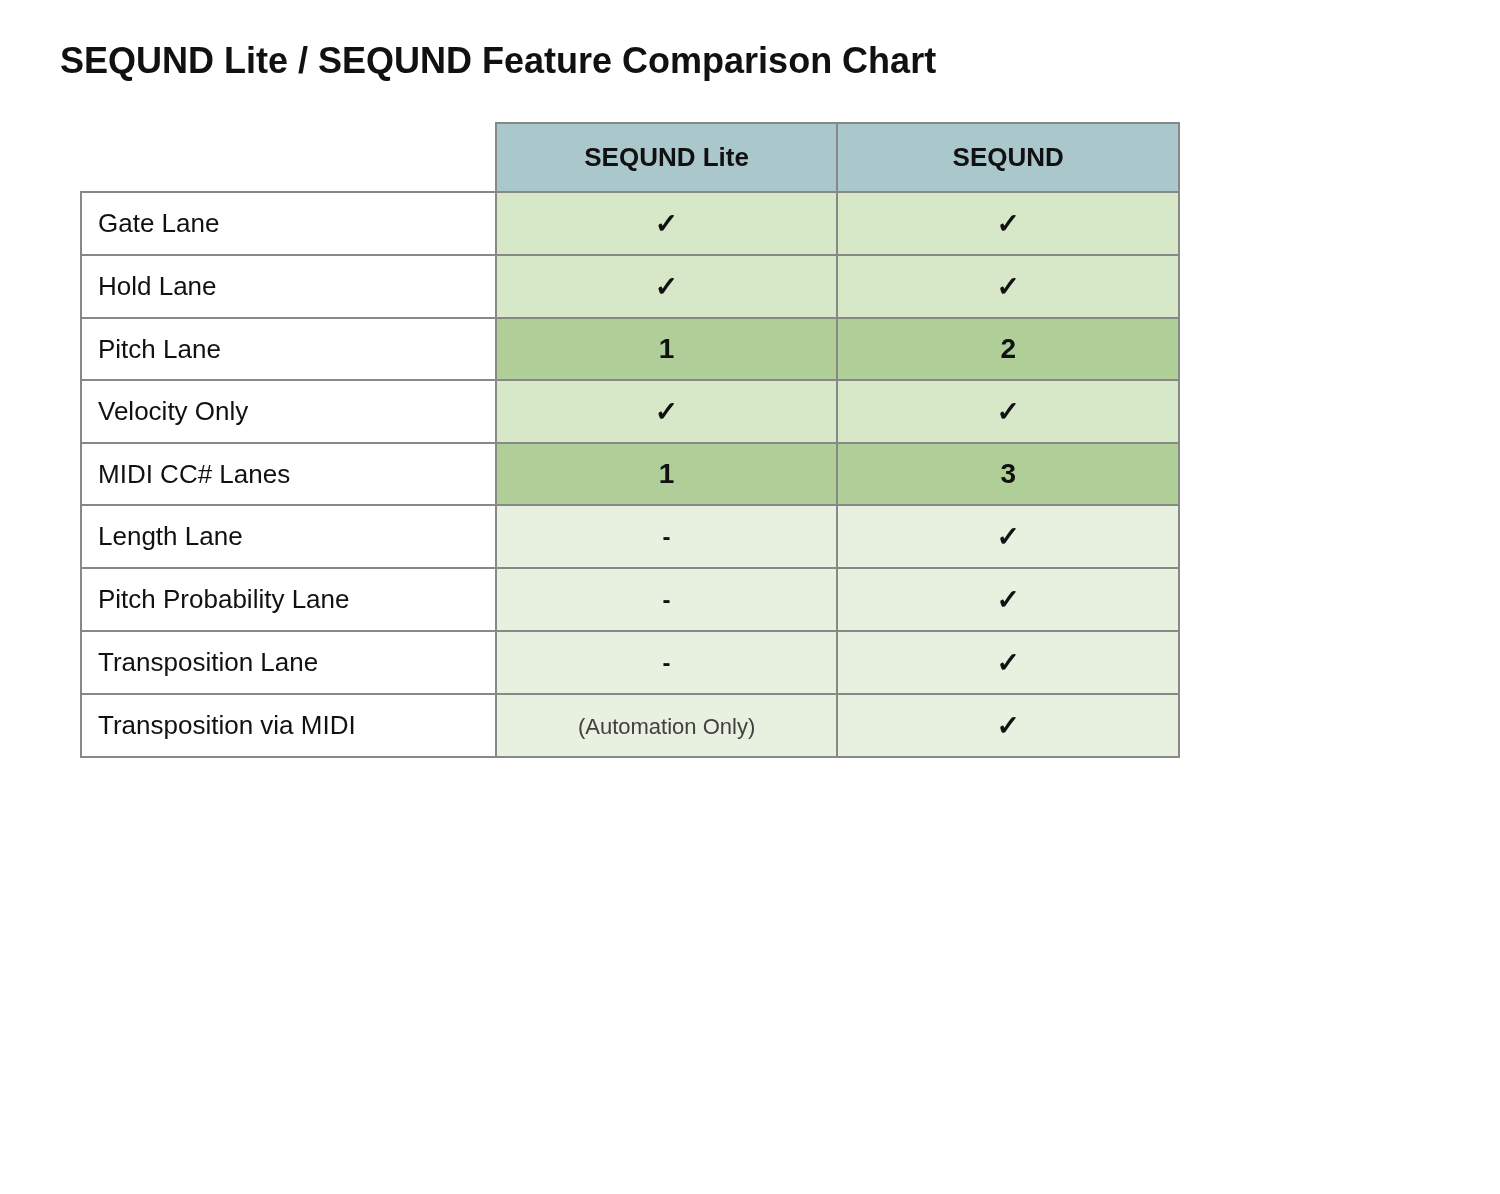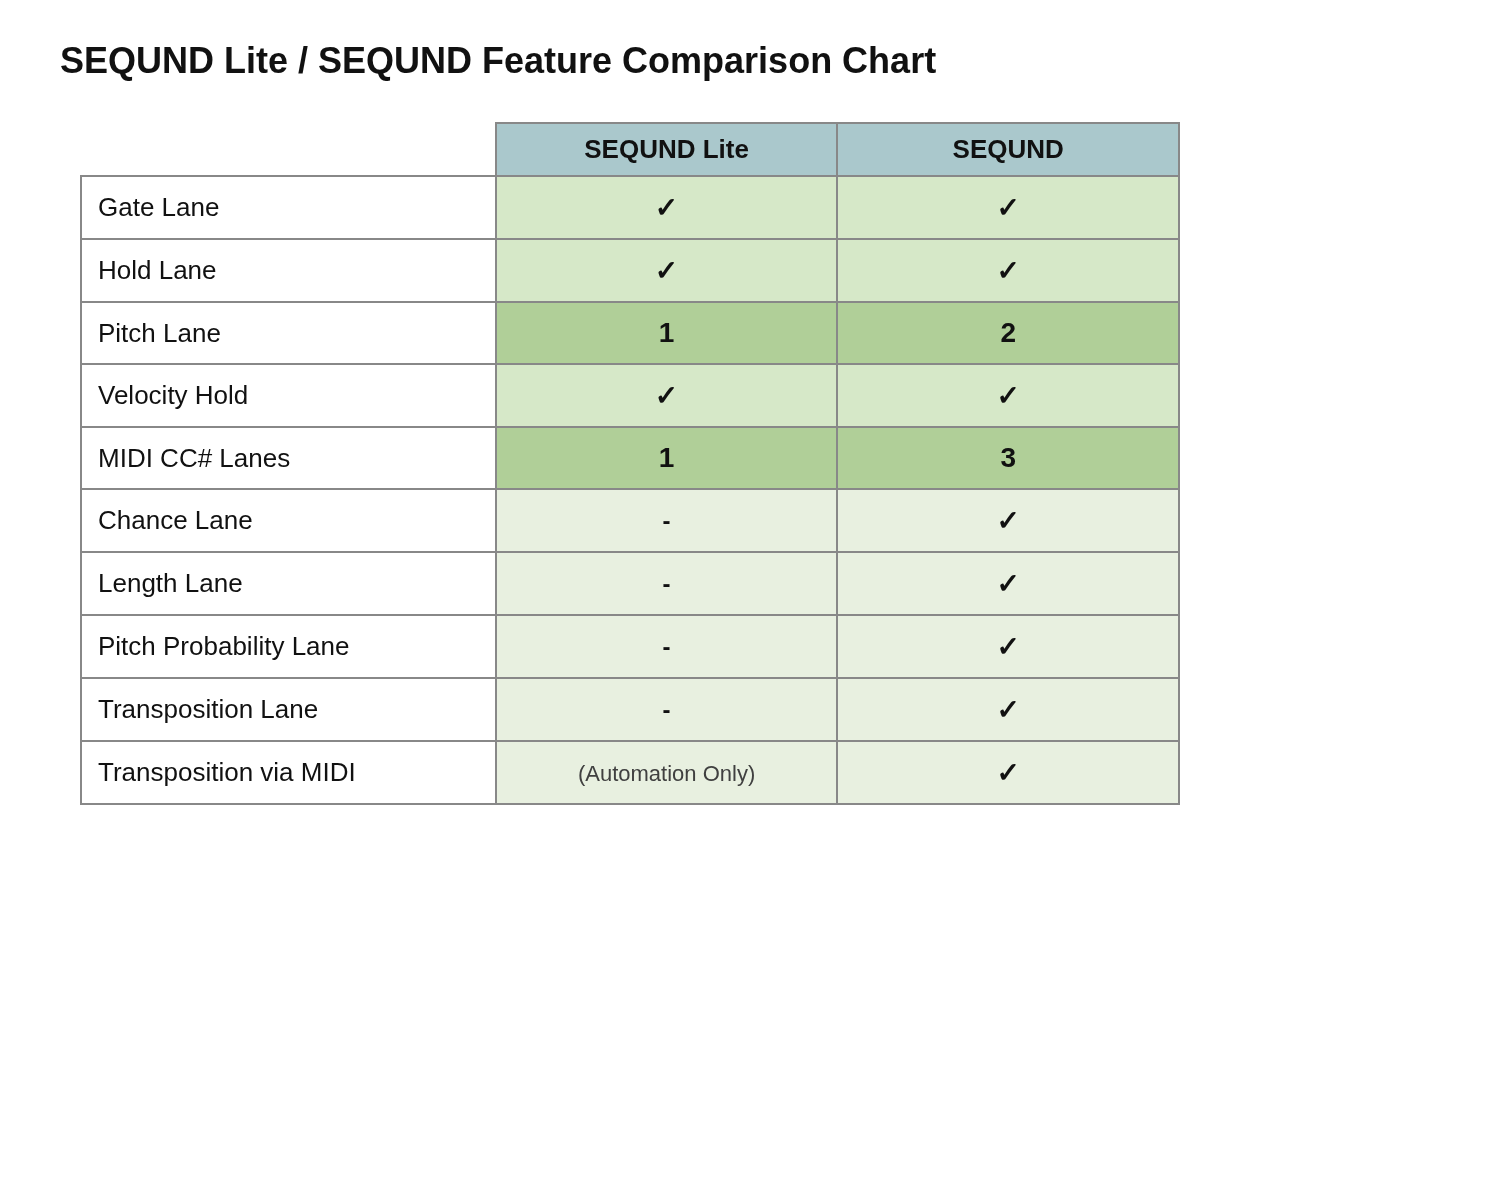--- a/index.html
+++ b/index.html
@@ -24,21 +24,21 @@
       width: 90%;
       max-width: 1100px;
       margin-left: 20px;
     }
 
     thead th {
       background-color: #aac8cc;
       color: #111;
       font-size: 26px;
       font-weight: 800;
-      padding: 10px 30px;
+      padding: 18px 30px;
       text-align: center;
       border: 2px solid #888;
     }
 
     thead th:first-child {
       background: transparent;
       border: none;
     }
 
     tbody tr td {
@@ -134,33 +134,28 @@
         <td>Hold Lane</td>
         <td><span class="checkmark">✓</span></td>
         <td><span class="checkmark">✓</span></td>
       </tr>
       <tr class="row-medium-green">
         <td>Pitch Lane</td>
         <td><span class="bold-num">1</span></td>
         <td><span class="bold-num">2</span></td>
       </tr>
       <tr class="row-light-green">
-        <td>Velocity Hold</td>
+        <td>Velocity Only</td>
         <td><span class="checkmark">✓</span></td>
         <td><span class="checkmark">✓</span></td>
       </tr>
       <tr class="row-medium-green">
         <td>MIDI CC# Lanes</td>
         <td><span class="bold-num">1</span></td>
         <td><span class="bold-num">3</span></td>
-      </tr>
-      <tr class="row-no-bg">
-        <td>Chance Lane</td>
-        <td><span class="dash">-</span></td>
-        <td><span class="checkmark">✓</span></td>
       </tr>
       <tr class="row-no-bg">
         <td>Length Lane</td>
         <td><span class="dash">-</span></td>
         <td><span class="checkmark">✓</span></td>
       </tr>
       <tr class="row-no-bg">
         <td>Pitch Probability Lane</td>
         <td><span class="dash">-</span></td>
         <td><span class="checkmark">✓</span></td>

